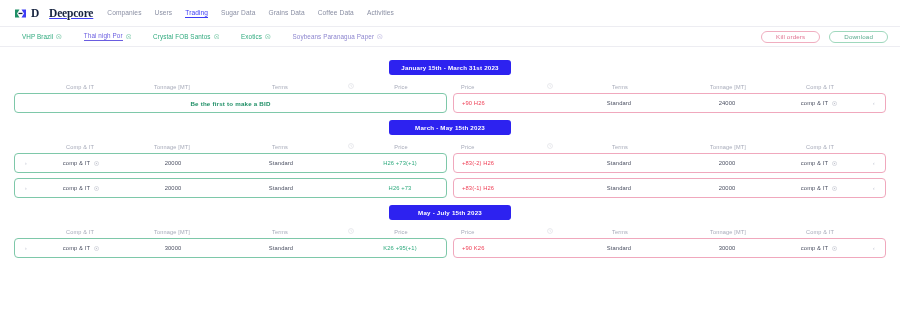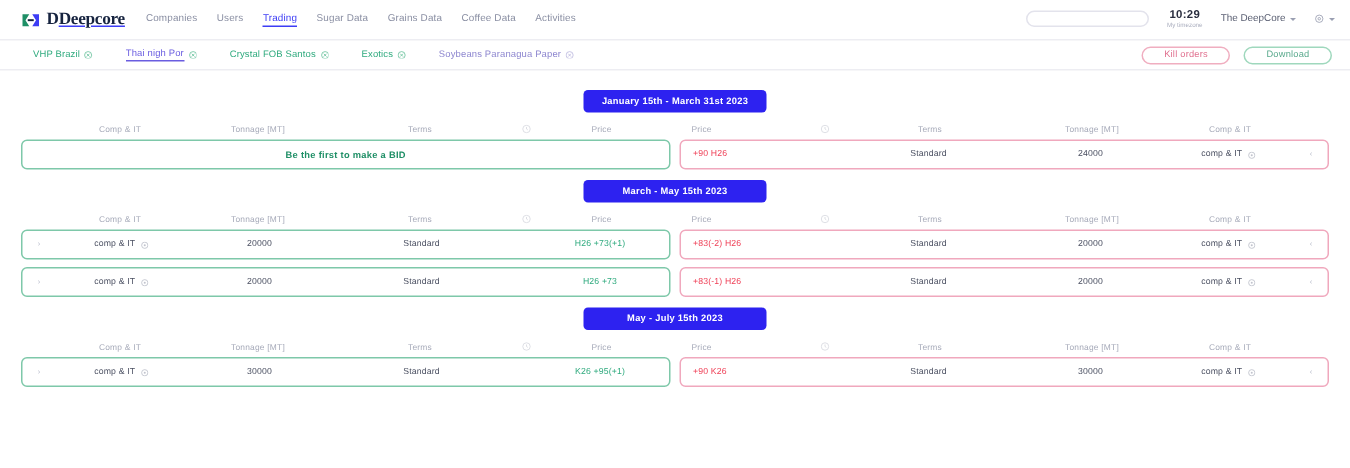--- a/index.html
+++ b/index.html
@@ -24,20 +24,21 @@
   .logo-mark { width: 13px; height: 11px; flex: none; }
   .logo-text {
     font-size: 11.5px; font-weight: 700; color: #16233f;
     letter-spacing: -0.2px; font-family: "Liberation Serif", serif;
     position: relative;
   }
   .logo-text .ul {
     text-decoration: underline;
     text-decoration-color: #3d3df5;
     text-underline-offset: 1px;
+    margin-left: 10px;
   }
   .mainmenu { display: flex; align-items: center; gap: 13px; }
   .mainmenu a {
     font-size: 6.6px; color: #8a8fa3; text-decoration: none;
     white-space: nowrap; letter-spacing: .1px; padding-bottom: 1px;
   }
   .mainmenu a.active { color: #3d3df5; border-bottom: 1.2px solid #3d3df5; }
 
   .topnav-right { margin-left: auto; display: flex; align-items: center; gap: 12px; }
   .searchbox {
@@ -145,38 +146,20 @@
   <nav class="mainmenu">
     <a href="#">Companies</a>
     <a href="#">Users</a>
     <a href="#" class="active">Trading</a>
     <a href="#">Sugar Data</a>
     <a href="#">Grains Data</a>
     <a href="#">Coffee Data</a>
     <a href="#">Activities</a>
   </nav>
 
-  <div class="topnav-right">
-    <input class="searchbox" type="text" placeholder="" style="">
-    <div class="clock">
-      <div class="time">10:29</div>
-      <div class="tz">My timezone</div>
-    </div>
-    <div class="org">
-      <span>The DeepCore</span>
-      <span class="caret"></span>
-    </div>
-    <div class="gear-wrap">
-      <svg width="7" height="7" viewBox="0 0 20 20">
-        <circle cx="10" cy="10" r="7" fill="none" stroke="#9a9fb2" stroke-width="1.6"></circle>
-        <circle cx="10" cy="10" r="2.4" fill="none" stroke="#9a9fb2" stroke-width="1.6"></circle>
-      </svg>
-      <span class="caret"></span>
-    </div>
-  </div>
 </div>
 
 <div class="subnav">
   <div class="prodtabs">
     <div class="prodtab">
       <span class="lbl">VHP Brazil</span>
       <svg class="xcircle" viewBox="0 0 14 14">
           <circle cx="7" cy="7" r="6" fill="none" stroke="#5fbd97" stroke-width="1.3"></circle>
           <path d="M4.6 4.6 L9.4 9.4 M9.4 4.6 L4.6 9.4" stroke="#5fbd97" stroke-width="1.3"></path>
         </svg>

